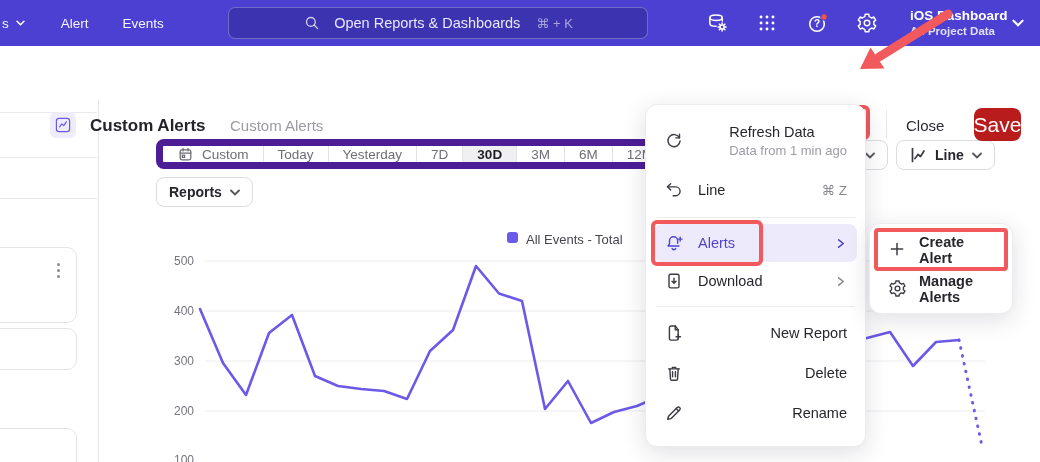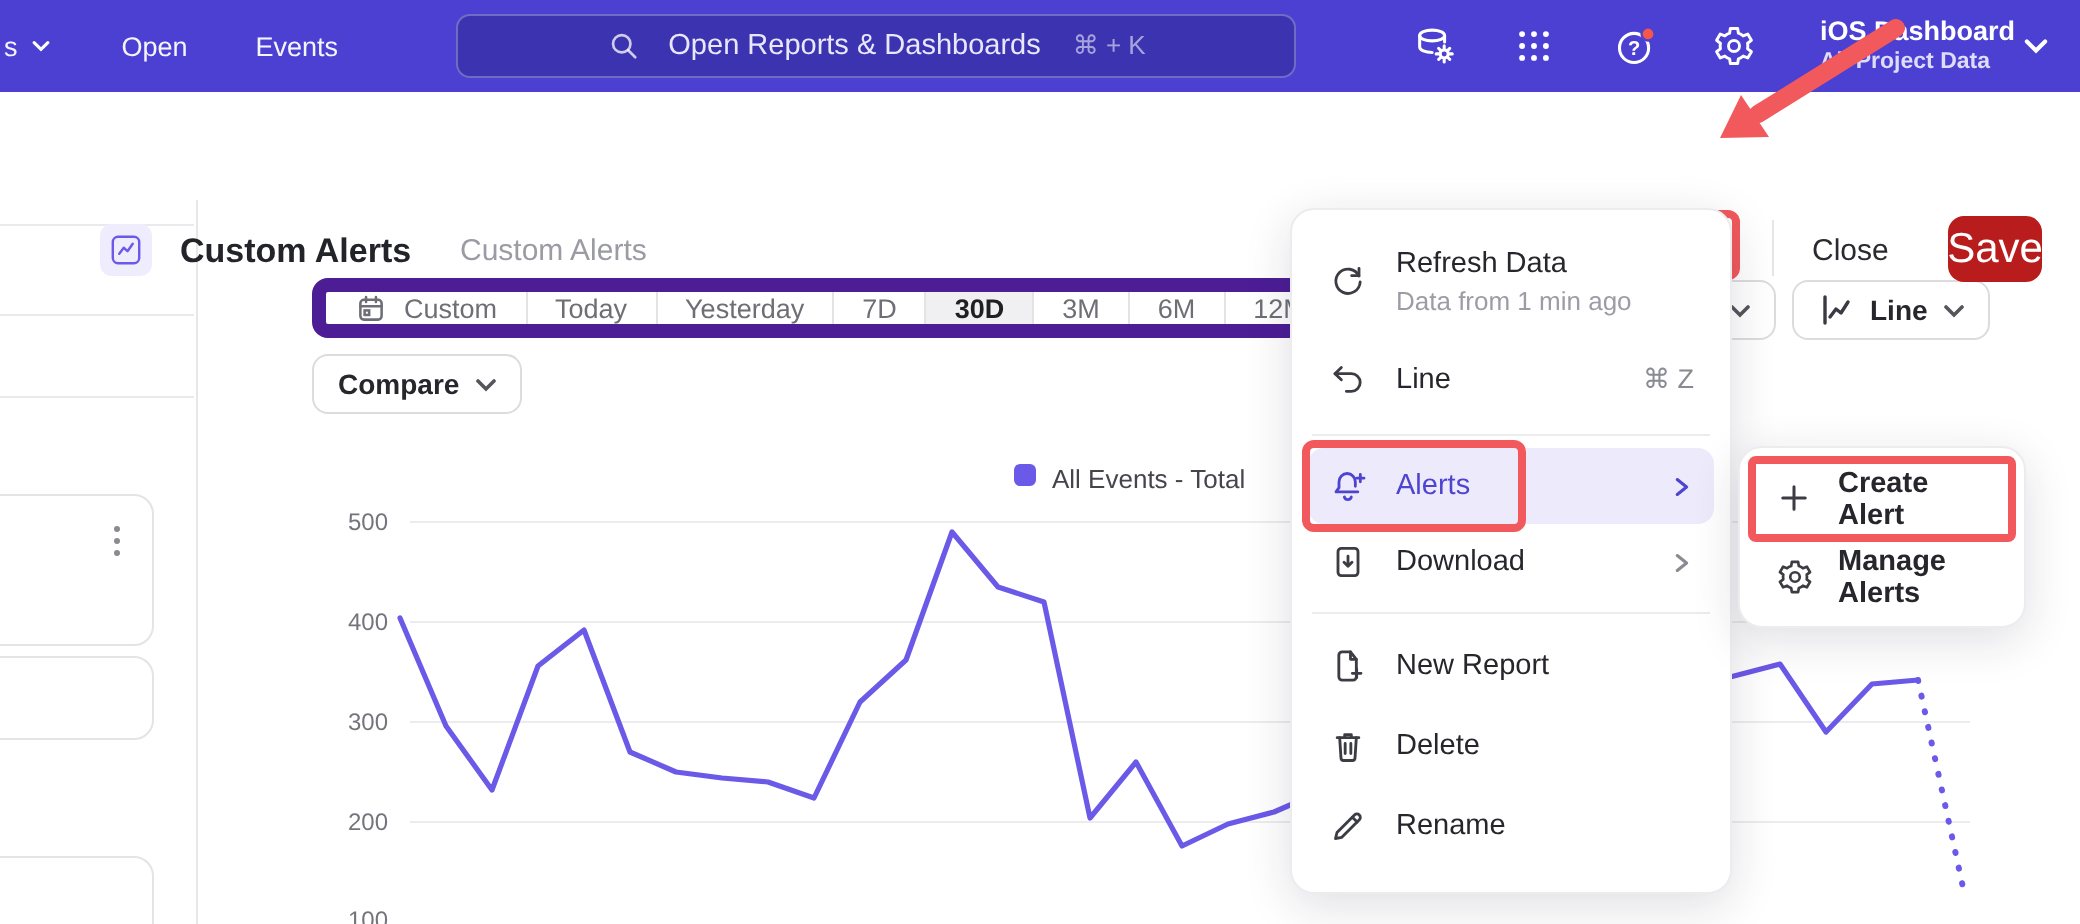--- a/index.html
+++ b/index.html
@@ -100,21 +100,21 @@
   .legend { position:absolute; left:507px; top:232px; display:flex; gap:8px; z-index:2; }
   .legend-sw { width:11px; height:11px; border-radius:3px; background:#6b59e8; }
   .legend-lb { font-size:13px; color:#45454c; }
 
   
   .menu {
     position:absolute; left:645px; top:104px; width:221px; height:343px; z-index:10;
     background:#fff; border:1px solid #ececef; border-radius:12px;
     box-shadow:0 6px 24px rgba(30,30,60,.14); padding:8px;
   }
-  .m-row { display:flex; align-items:center; gap:14px; padding:0 10px; border-radius:8px; cursor:pointer; position:relative; }
+  .m-row { display:flex; align-items:center; gap:14px; padding:0 10px; border-radius:8px; cursor:pointer; position:relative;justify-content:space-between; }
   .m-ic { width:20px; height:20px; color:#3c3c44; flex:none; }
   .m-lb { font-size:14.5px; color:#26262c; }
   .m-sub { font-size:13px; color:#9c9ca4; margin-top:3px; }
   .m-right { margin-left:auto; color:#8a8a92; font-size:13.5px; display:flex; align-items:center; }
   .m-div { height:1px; background:#ececef; margin:6px 2px; }
   .row-refresh { height:56px; align-items:center; }
   .row-undo { height:42px; }
   .row-alerts { height:38px; background:#edeafb; }
   .row-alerts .m-ic, .row-alerts .m-lb { color:#4f44d0; }
   .row-download { height:38px; }
@@ -207,21 +207,21 @@
     </div>
   <div class="seg-item">
       <span>6M</span>
     </div>
   <div class="seg-item">
       <span>12M</span>
     </div>
 </div>
 
 <div class="btn compare-btn">
-  <span>Compare</span>
+  <span>Reports</span>
   <span class="chev">
     <svg width="10" height="7" viewBox="0 0 10 7" fill="none" stroke="currentColor" stroke-width="1.8" stroke-linecap="round">
         <polyline points="1,1.5 5,5.5 9,1.5"></polyline>
       </svg>
   </span>
 </div>
 
 <div class="btn sliver-btn">
   <span class="chev">
     <svg width="10" height="7" viewBox="0 0 10 7" fill="none" stroke="currentColor" stroke-width="1.8" stroke-linecap="round">
@@ -246,21 +246,21 @@
 </div>
 
 <div class="nav">
   <div class="nav-left">
     <div class="nav-trunc">
       <span>s</span>
       <svg width="9" height="6" viewBox="0 0 10 7" fill="none" stroke="#fff" stroke-width="1.8" stroke-linecap="round">
           <polyline points="1,1.5 5,5.5 9,1.5"></polyline>
         </svg>
     </div>
-    <div class="nav-item users">Open</div>
+    <div class="nav-item users">Alert</div>
     <div class="nav-item events">Events</div>
   </div>
 
   <div class="nav-search">
     <span>
       <svg width="18" height="18" viewBox="0 0 24 24" fill="none" stroke="rgba(255,255,255,.75)" stroke-width="1.8" stroke-linecap="round">
         <circle cx="10.5" cy="10.5" r="5.8"></circle>
           <path d="M14.8 14.8 19.5 19.5"></path>
       </svg>
     </span>

